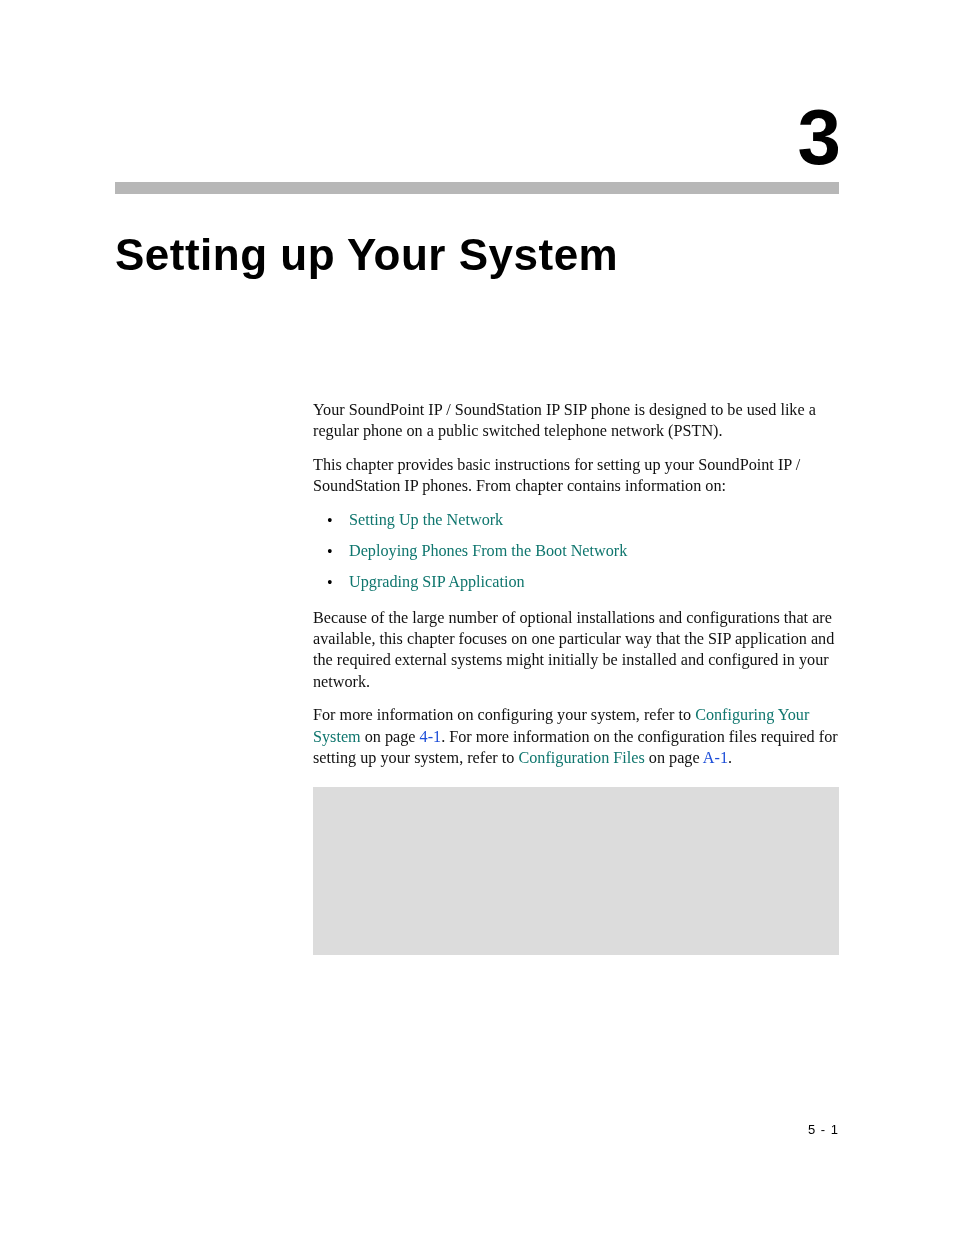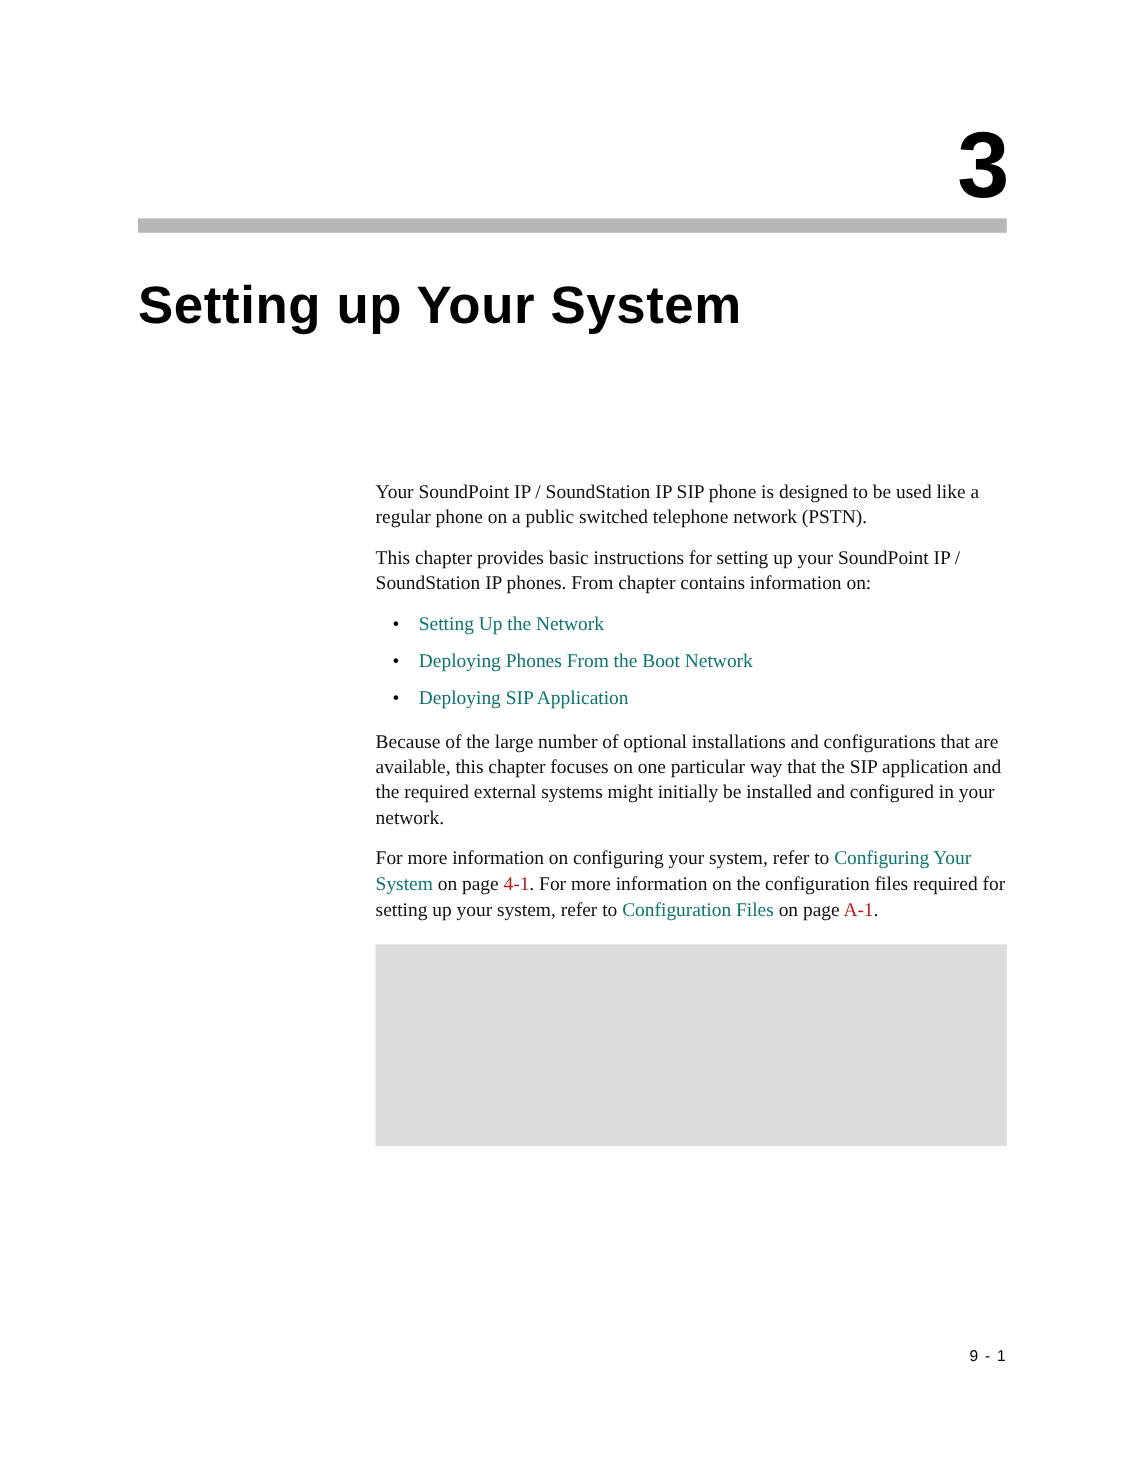--- a/index.html
+++ b/index.html
@@ -56,21 +56,21 @@
       position: absolute;
       left: 0;
       top: 0;
       color: #000;
       font-size: 16px;
     }
     .xref {
       color: #0f766e;
     }
     .pageref {
-      color: #b91c1c;
+      color: #1d4ed8;
     }
     .placeholder-box {
       height: 168px;
       background: #dcdcdc;
       margin-top: 18px;
     }
     .footer {
       position: absolute;
       right: 115px;
       bottom: 98px;
@@ -87,26 +87,26 @@
   <div class="rule"></div>
   <h1 class="title">Setting up Your System</h1>
 
   <div class="body-col">
     <p>Your SoundPoint IP / SoundStation IP SIP phone is designed to be used like a regular phone on a public switched telephone network (PSTN).</p>
     <p>This chapter provides basic instructions for setting up your SoundPoint IP / SoundStation IP phones. From chapter contains information on:</p>
 
     <ul class="links">
       <li><span class="xref">Setting Up the Network</span></li>
       <li><span class="xref">Deploying Phones From the Boot Network</span></li>
-      <li><span class="xref">Deploying SIP Application</span></li>
+      <li><span class="xref">Upgrading SIP Application</span></li>
     </ul>
 
     <p>Because of the large number of optional installations and configurations that are available, this chapter focuses on one particular way that the SIP application and the required external systems might initially be installed and configured in your network.</p>
 
     <p>
       <span>For more information on configuring your system, refer to </span><span class="xref">Configuring Your System</span><span> on page </span><span class="pageref">4-1</span><span>. For more information on the configuration files required for setting up your system, refer to </span><span class="xref">Configuration Files</span><span> on page </span><span class="pageref">A-1</span><span>.</span>
     </p>
 
     <div class="placeholder-box"></div>
   </div>
 </div>
 
-<div class="footer">9 - 1</div>
+<div class="footer">5 - 1</div>
 
 </body></html>

